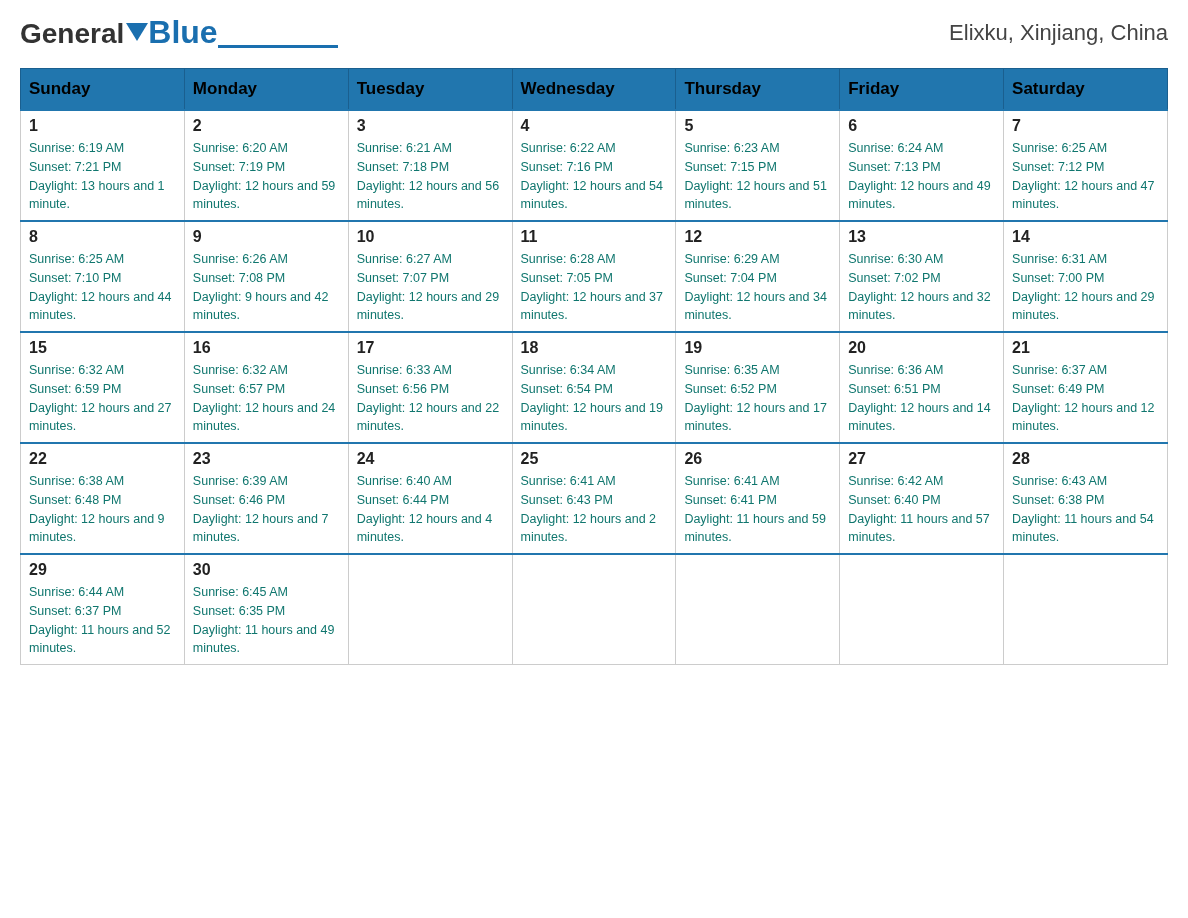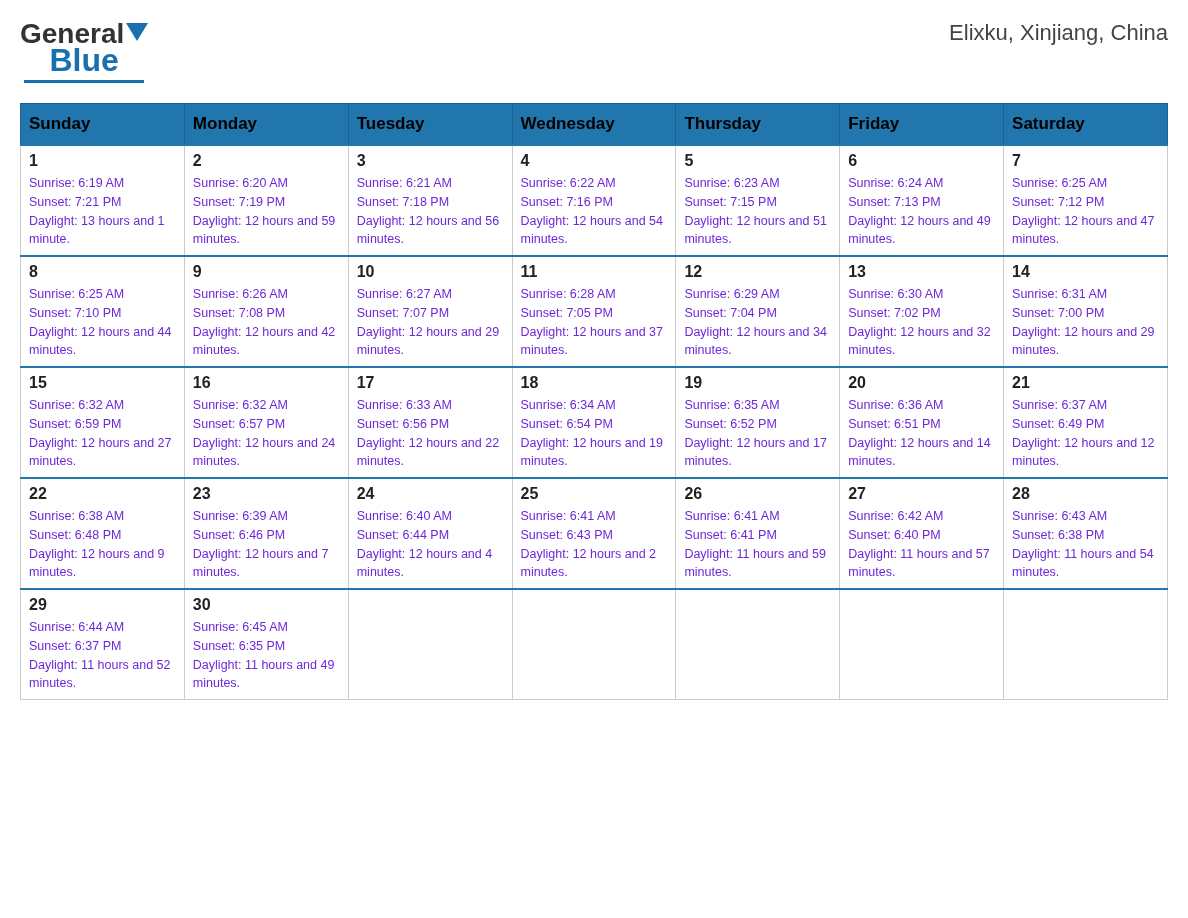--- a/index.html
+++ b/index.html
@@ -11,22 +11,21 @@
       min-height: 918px;
     }
     .header {
       display: flex;
       justify-content: space-between;
       align-items: flex-start;
       margin-bottom: 20px;
     }
     .logo {
       display: flex;
-      flex-direction: column;
-      align-items: center;
+      align-items: flex-end;
     }
     .logo-general {
       font-size: 28px;
       font-weight: bold;
       color: #333;
       line-height: 1;
     }
     .logo-blue {
       font-size: 32px;
       font-weight: bold;
@@ -74,21 +73,21 @@
     }
     .day-num {
       font-size: 16px;
       font-weight: bold;
       color: #222;
       display: block;
       margin-bottom: 4px;
     }
     .day-info {
       font-size: 12.5px;
-      color: #6d28d9;
+      color: #0f766e;
       line-height: 1.5;
     }
     .empty-cell {
       background: #fff;
     }
     .row-border td {
       border-top: 2px solid #2176ae;
     }
   </style>
 </head>
@@ -192,21 +191,21 @@
           <span>Sunrise: 6:25 AM</span><br>
           <span>Sunset: 7:10 PM</span><br>
           <span>Daylight: 12 hours and 44 minutes.</span>
         </div>
       </td>
         <td style="border-top: 2px solid rgb(33, 118, 174);">
         <span class="day-num">9</span>
         <div class="day-info">
           <span>Sunrise: 6:26 AM</span><br>
           <span>Sunset: 7:08 PM</span><br>
-          <span>Daylight: 12 hours and 42 minutes.</span>
+          <span>Daylight: 9 hours and 42 minutes.</span>
         </div>
       </td>
         <td style="border-top: 2px solid rgb(33, 118, 174);">
         <span class="day-num">10</span>
         <div class="day-info">
           <span>Sunrise: 6:27 AM</span><br>
           <span>Sunset: 7:07 PM</span><br>
           <span>Daylight: 12 hours and 29 minutes.</span>
         </div>
       </td>

